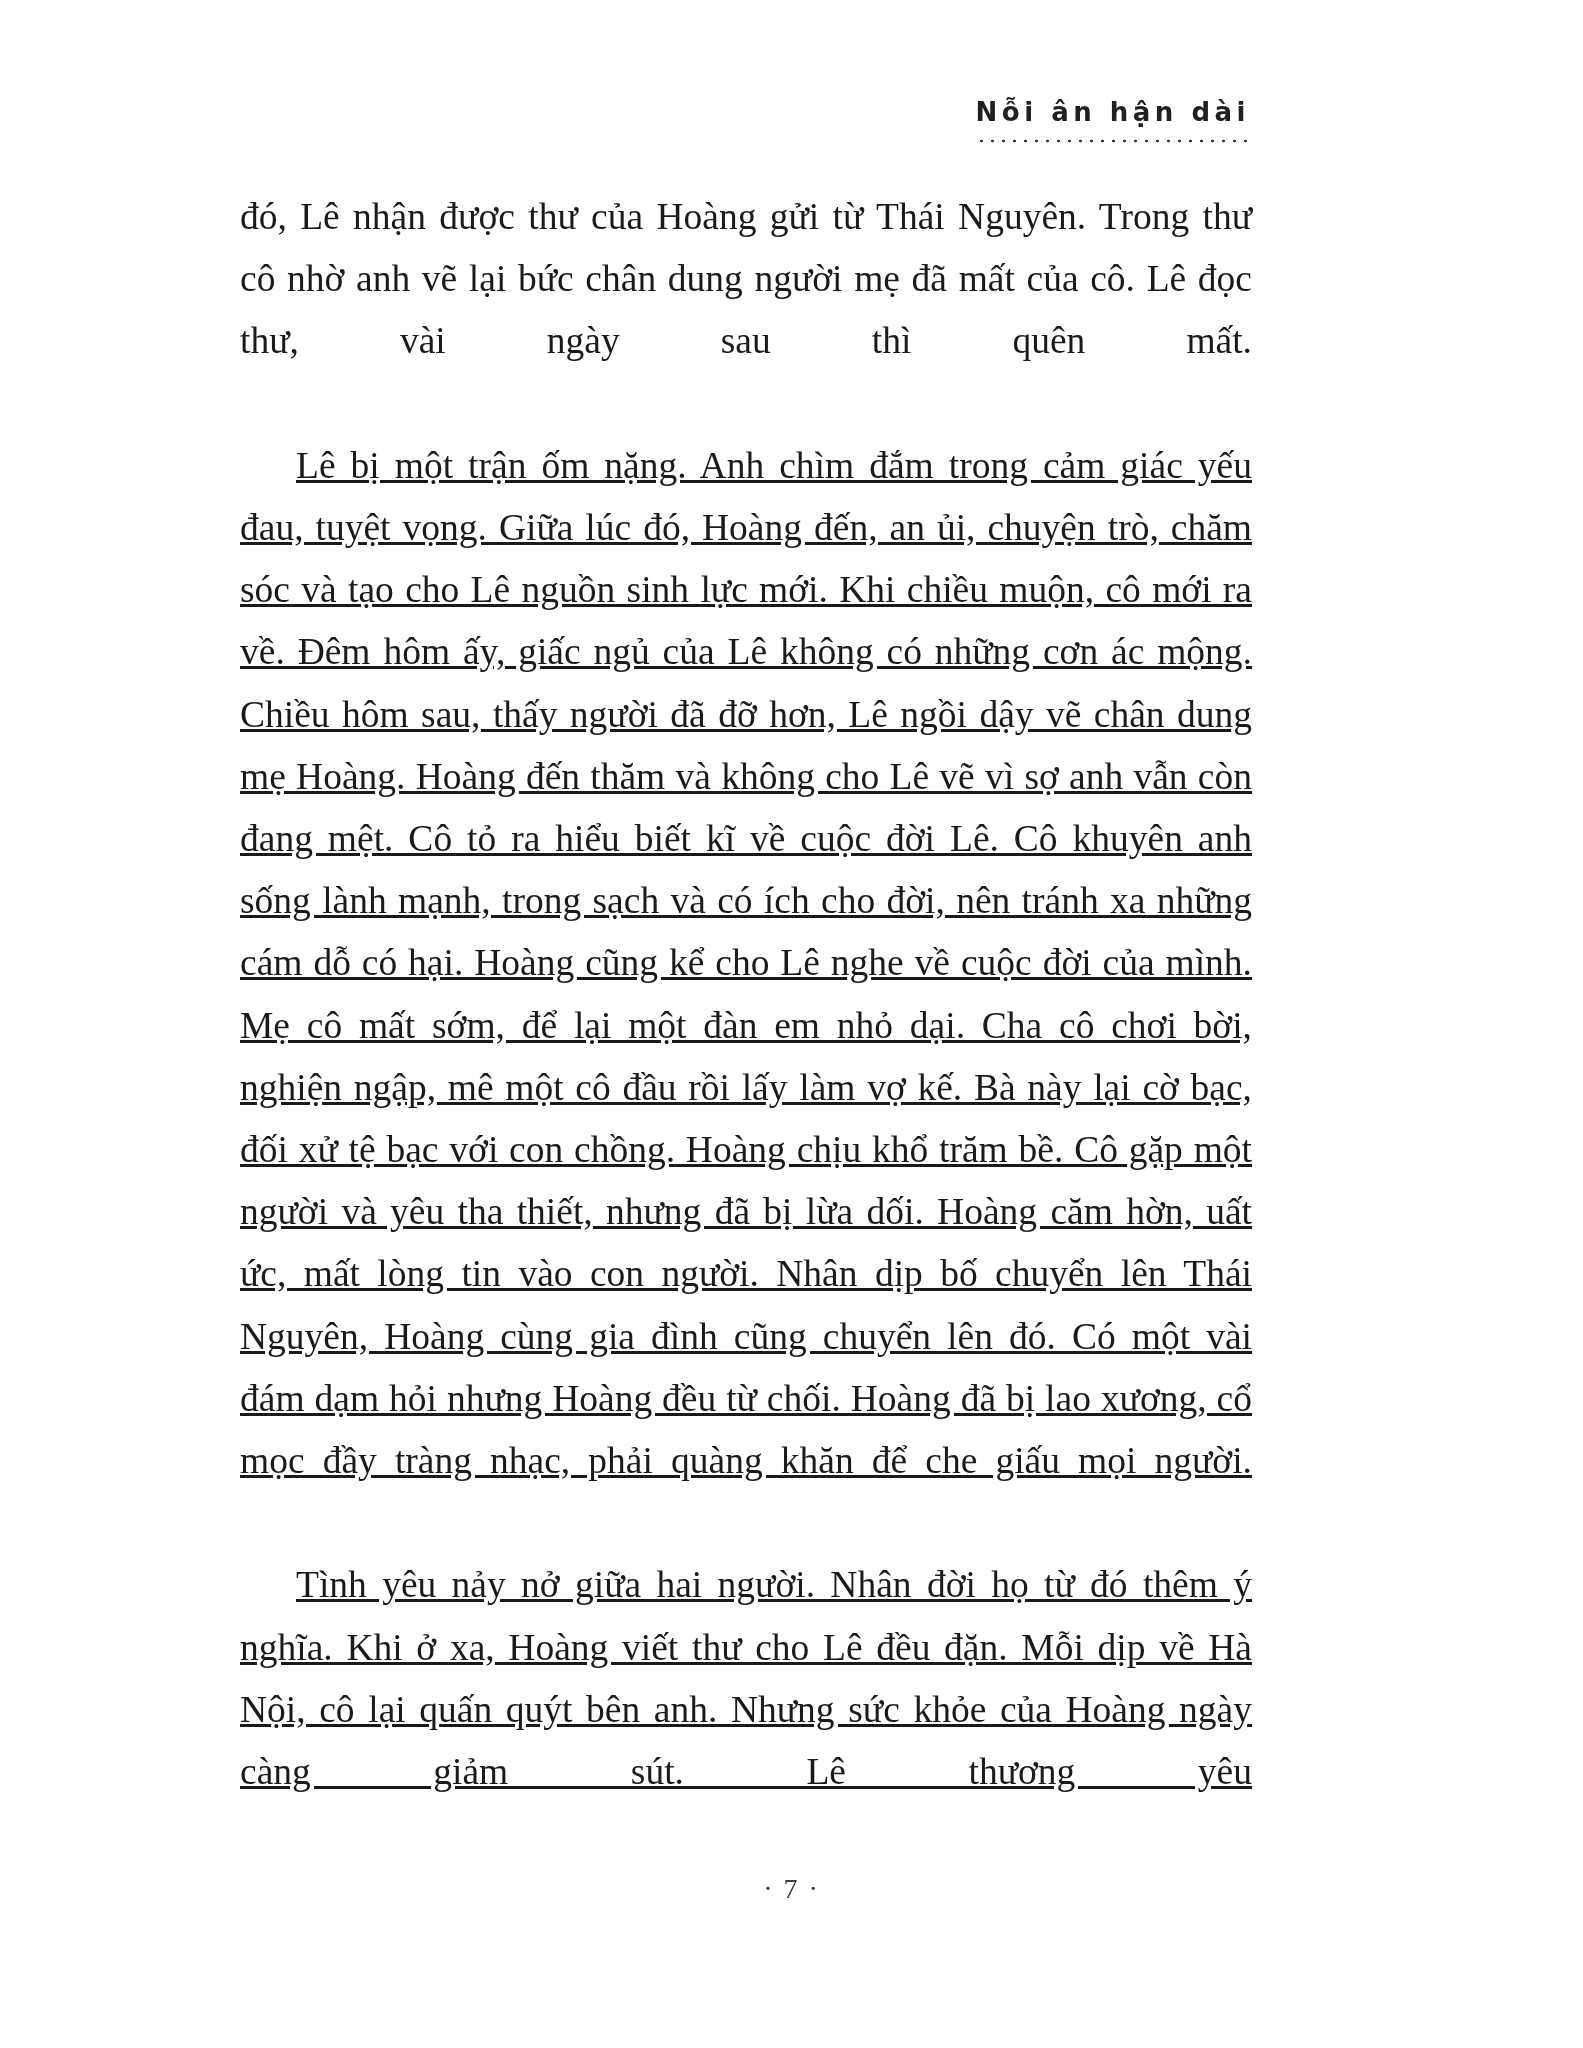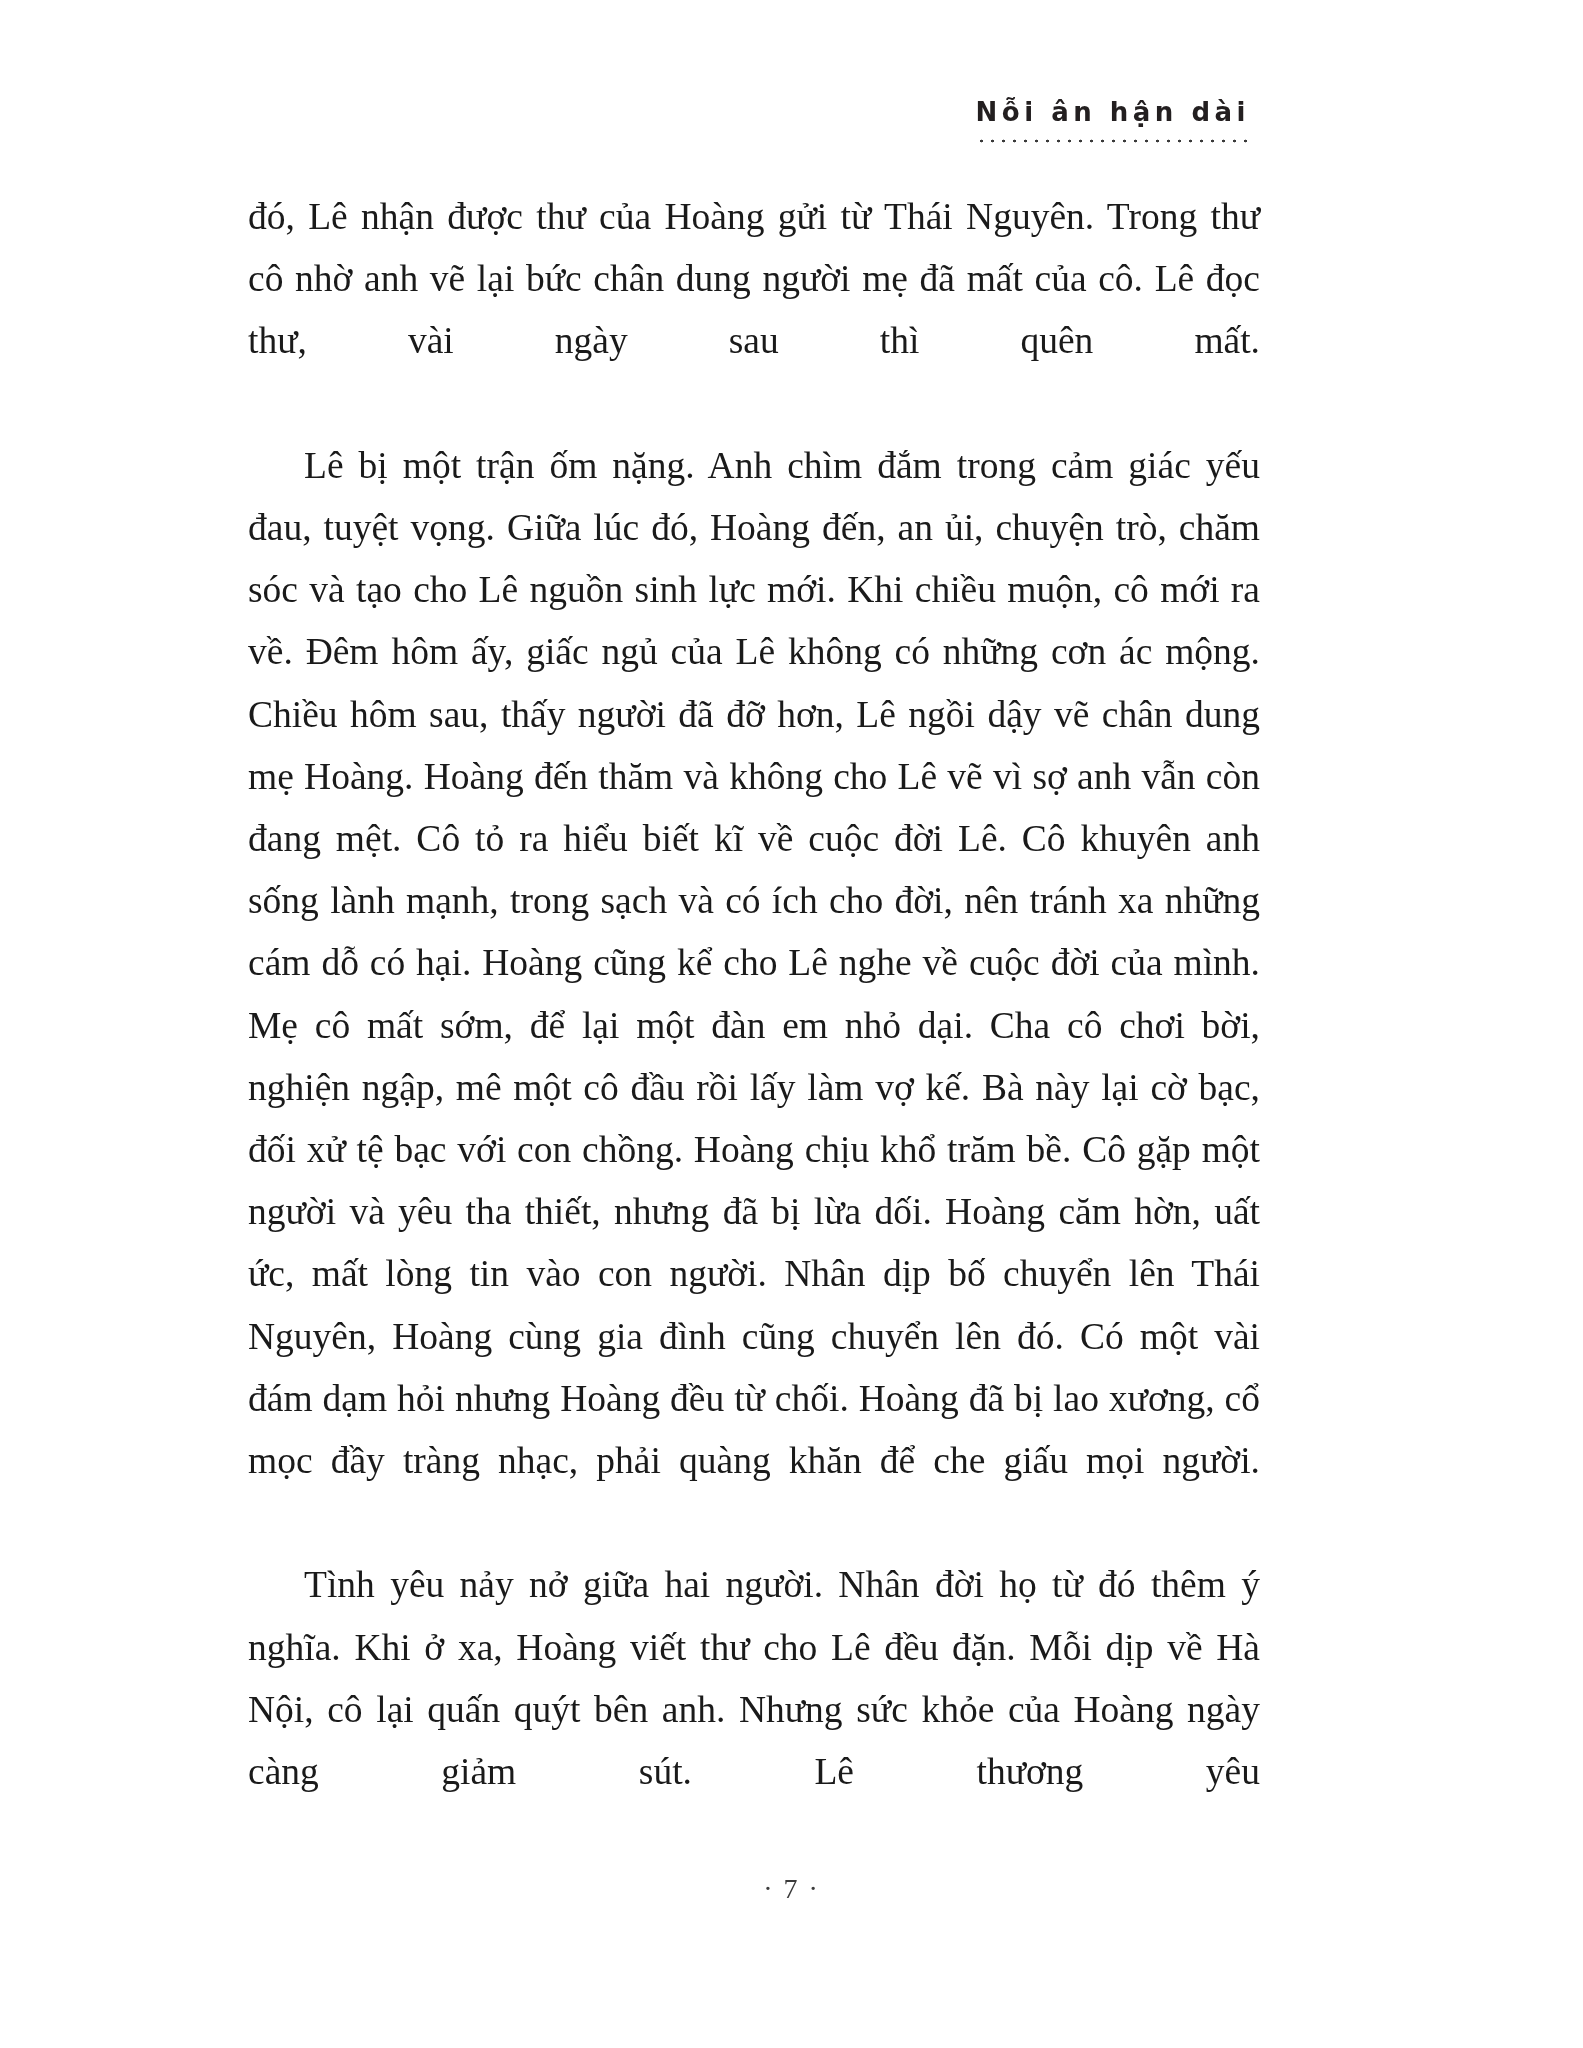--- a/index.html
+++ b/index.html
@@ -38,37 +38,38 @@
     width: 100%;
     background-image: radial-gradient(circle, #3a3a3a 1.3px, rgba(255,255,255,0) 1.6px);
     background-size: 11px 4px;
     background-repeat: repeat-x;
     background-position: left center;
   }
 
   
   .body-col {
     position: absolute;
-    left: 248px;
+    left: 240px;
     top: 186px;
     width: 1012px;
   }
   .para {
     font-family: "Liberation Serif", "DejaVu Serif", serif;
     font-size: 37.5px;
     line-height: 62.2px;
     color: #1a1a1a;
     margin: 0;
     text-align: justify;
     text-justify: inter-word;
     word-spacing: 0.5px;
     -webkit-font-smoothing: antialiased;
   }
   .para.indent {
     text-indent: 56px;
+    text-decoration: underline;
   }
   
   .para::after {
     content: "";
     display: inline-block;
     width: 100%;
   }
 
   
   .folio {

